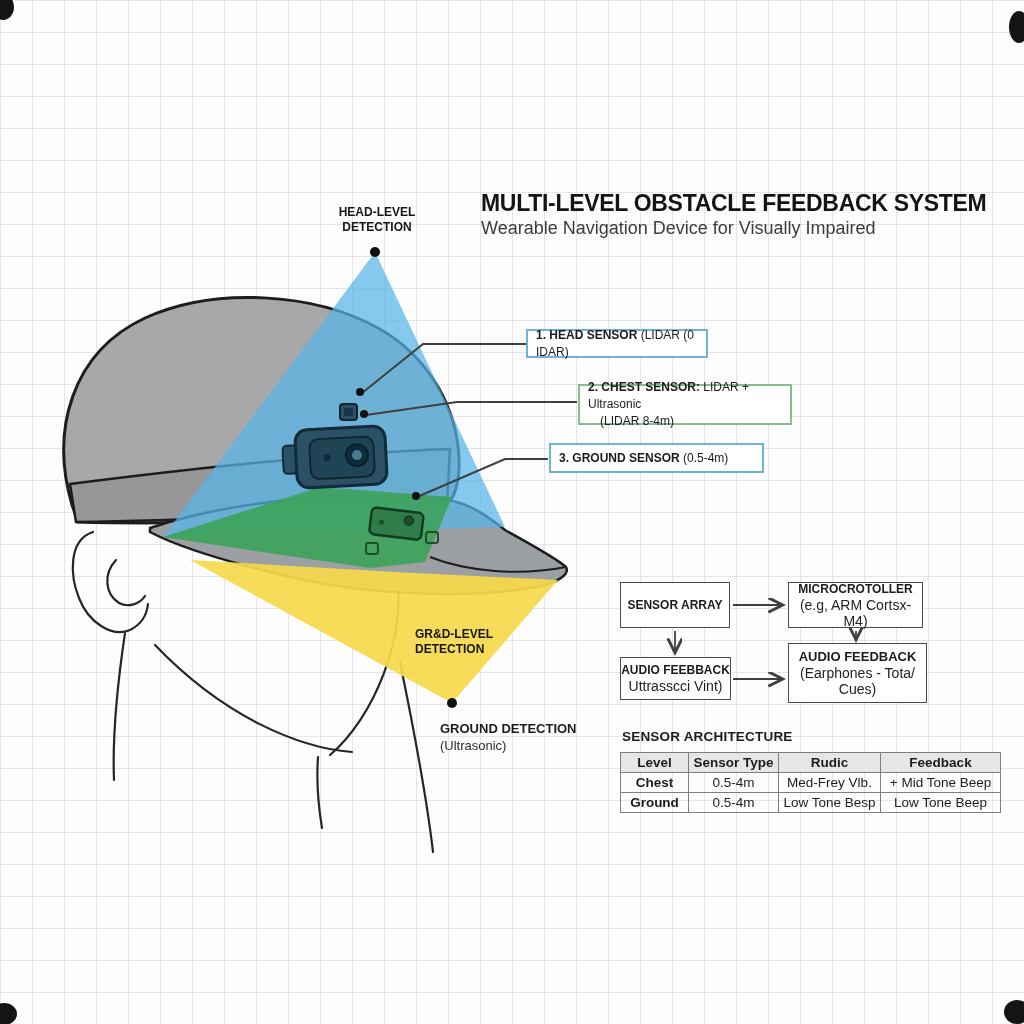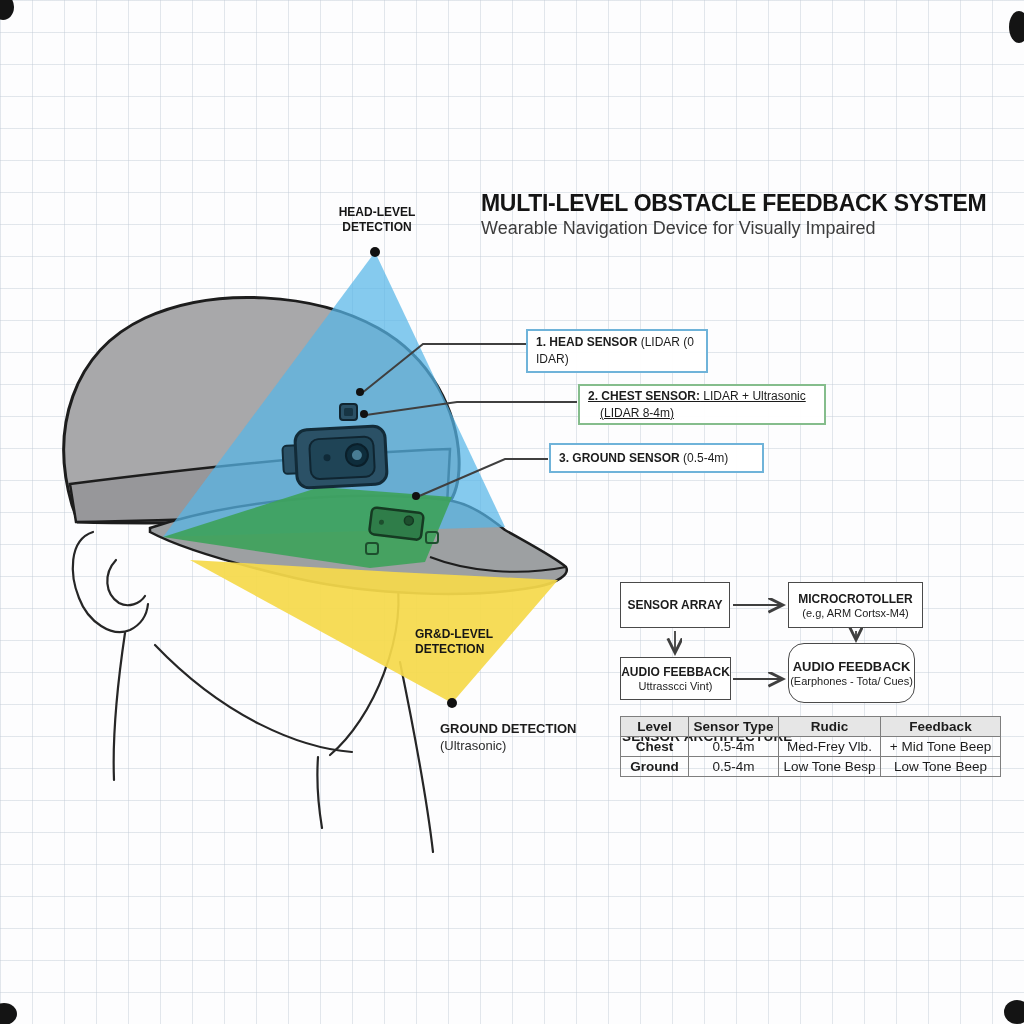--- a/index.html
+++ b/index.html
@@ -19,35 +19,35 @@
   .lbl-head{left:327px;top:205px;width:100px;text-align:center;}
   .lbl-grid{left:415px;top:627px;}
   .lbl-ground{left:440px;top:720px;font-size:13px;line-height:17px;}
   .lbl-ground .l1{font-weight:700;}
   .lbl-ground .l2{font-weight:400;color:#2c2c2c;}
   .callout{background:rgba(255,255,255,0.95);font-size:12px;line-height:17px;
     display:flex;flex-direction:column;justify-content:center;padding:2px 8px;box-sizing:border-box;}
   .callout b{font-weight:700;}
   .co-blue{border:2px solid #6fb3d9;}
   .co-green{border:2px solid #85bd8c;}
-  .co1{left:526px;top:329px;width:182px;height:44px;}
-  .co2{left:578px;top:384px;width:248px;height:41px;text-decoration:underline;}
+  .co1{left:526px;top:329px;width:182px;height:29px;}
+  .co2{left:578px;top:384px;width:214px;height:41px;}
   .co2 .ln2{padding-left:12px;}
   .co3{left:549px;top:443px;width:215px;height:30px;}
   .fnode{border:1.6px solid #4a4a4a;background:#ffffff;box-sizing:border-box;
     display:flex;flex-direction:column;justify-content:center;align-items:center;text-align:center;}
   .fnode .t{font-size:12px;font-weight:700;text-align:right;}
-  .fnode .s{font-size:11px;margin-top:1px;color:#222;}
+  .fnode .s{font-size:14px;margin-top:1px;color:#222;}
   .fn1{left:620px;top:582px;width:110px;height:46px;}
   .fn2{left:788px;top:582px;width:135px;height:46px;}
   .fn3{left:620px;top:657px;width:111px;height:43px;}
-  .fn4{left:788px;top:643px;width:127px;height:60px;border-radius:16px;}
+  .fn4{left:788px;top:643px;width:139px;height:60px;}
   .fn4 .t{font-size:13px;}
   .arch-heading{left:622px;top:729px;font-size:13.5px;font-weight:700;letter-spacing:0.2px;}
-  table.arch{position:absolute;left:620px;top:716px;border-collapse:collapse;table-layout:fixed;border-radius:27px;}
+  table.arch{position:absolute;left:620px;top:752px;border-collapse:collapse;table-layout:fixed;border-radius:27px;}
   table.arch td,table.arch th{border:1.5px solid #7e7e7e;font-size:13.5px;text-align:center;
     padding:1px 2px;height:17px;white-space:nowrap;overflow:hidden;}
   table.arch th{background:#e6e6e6;font-weight:700;}
   table.arch td.lvl{font-weight:700;}
   .c0{width:63px;} .c1{width:85px;} .c2{width:97px;} .c3{width:115px;}
 </style>
 </head>
 <body>
 
 <div id="canvas">

